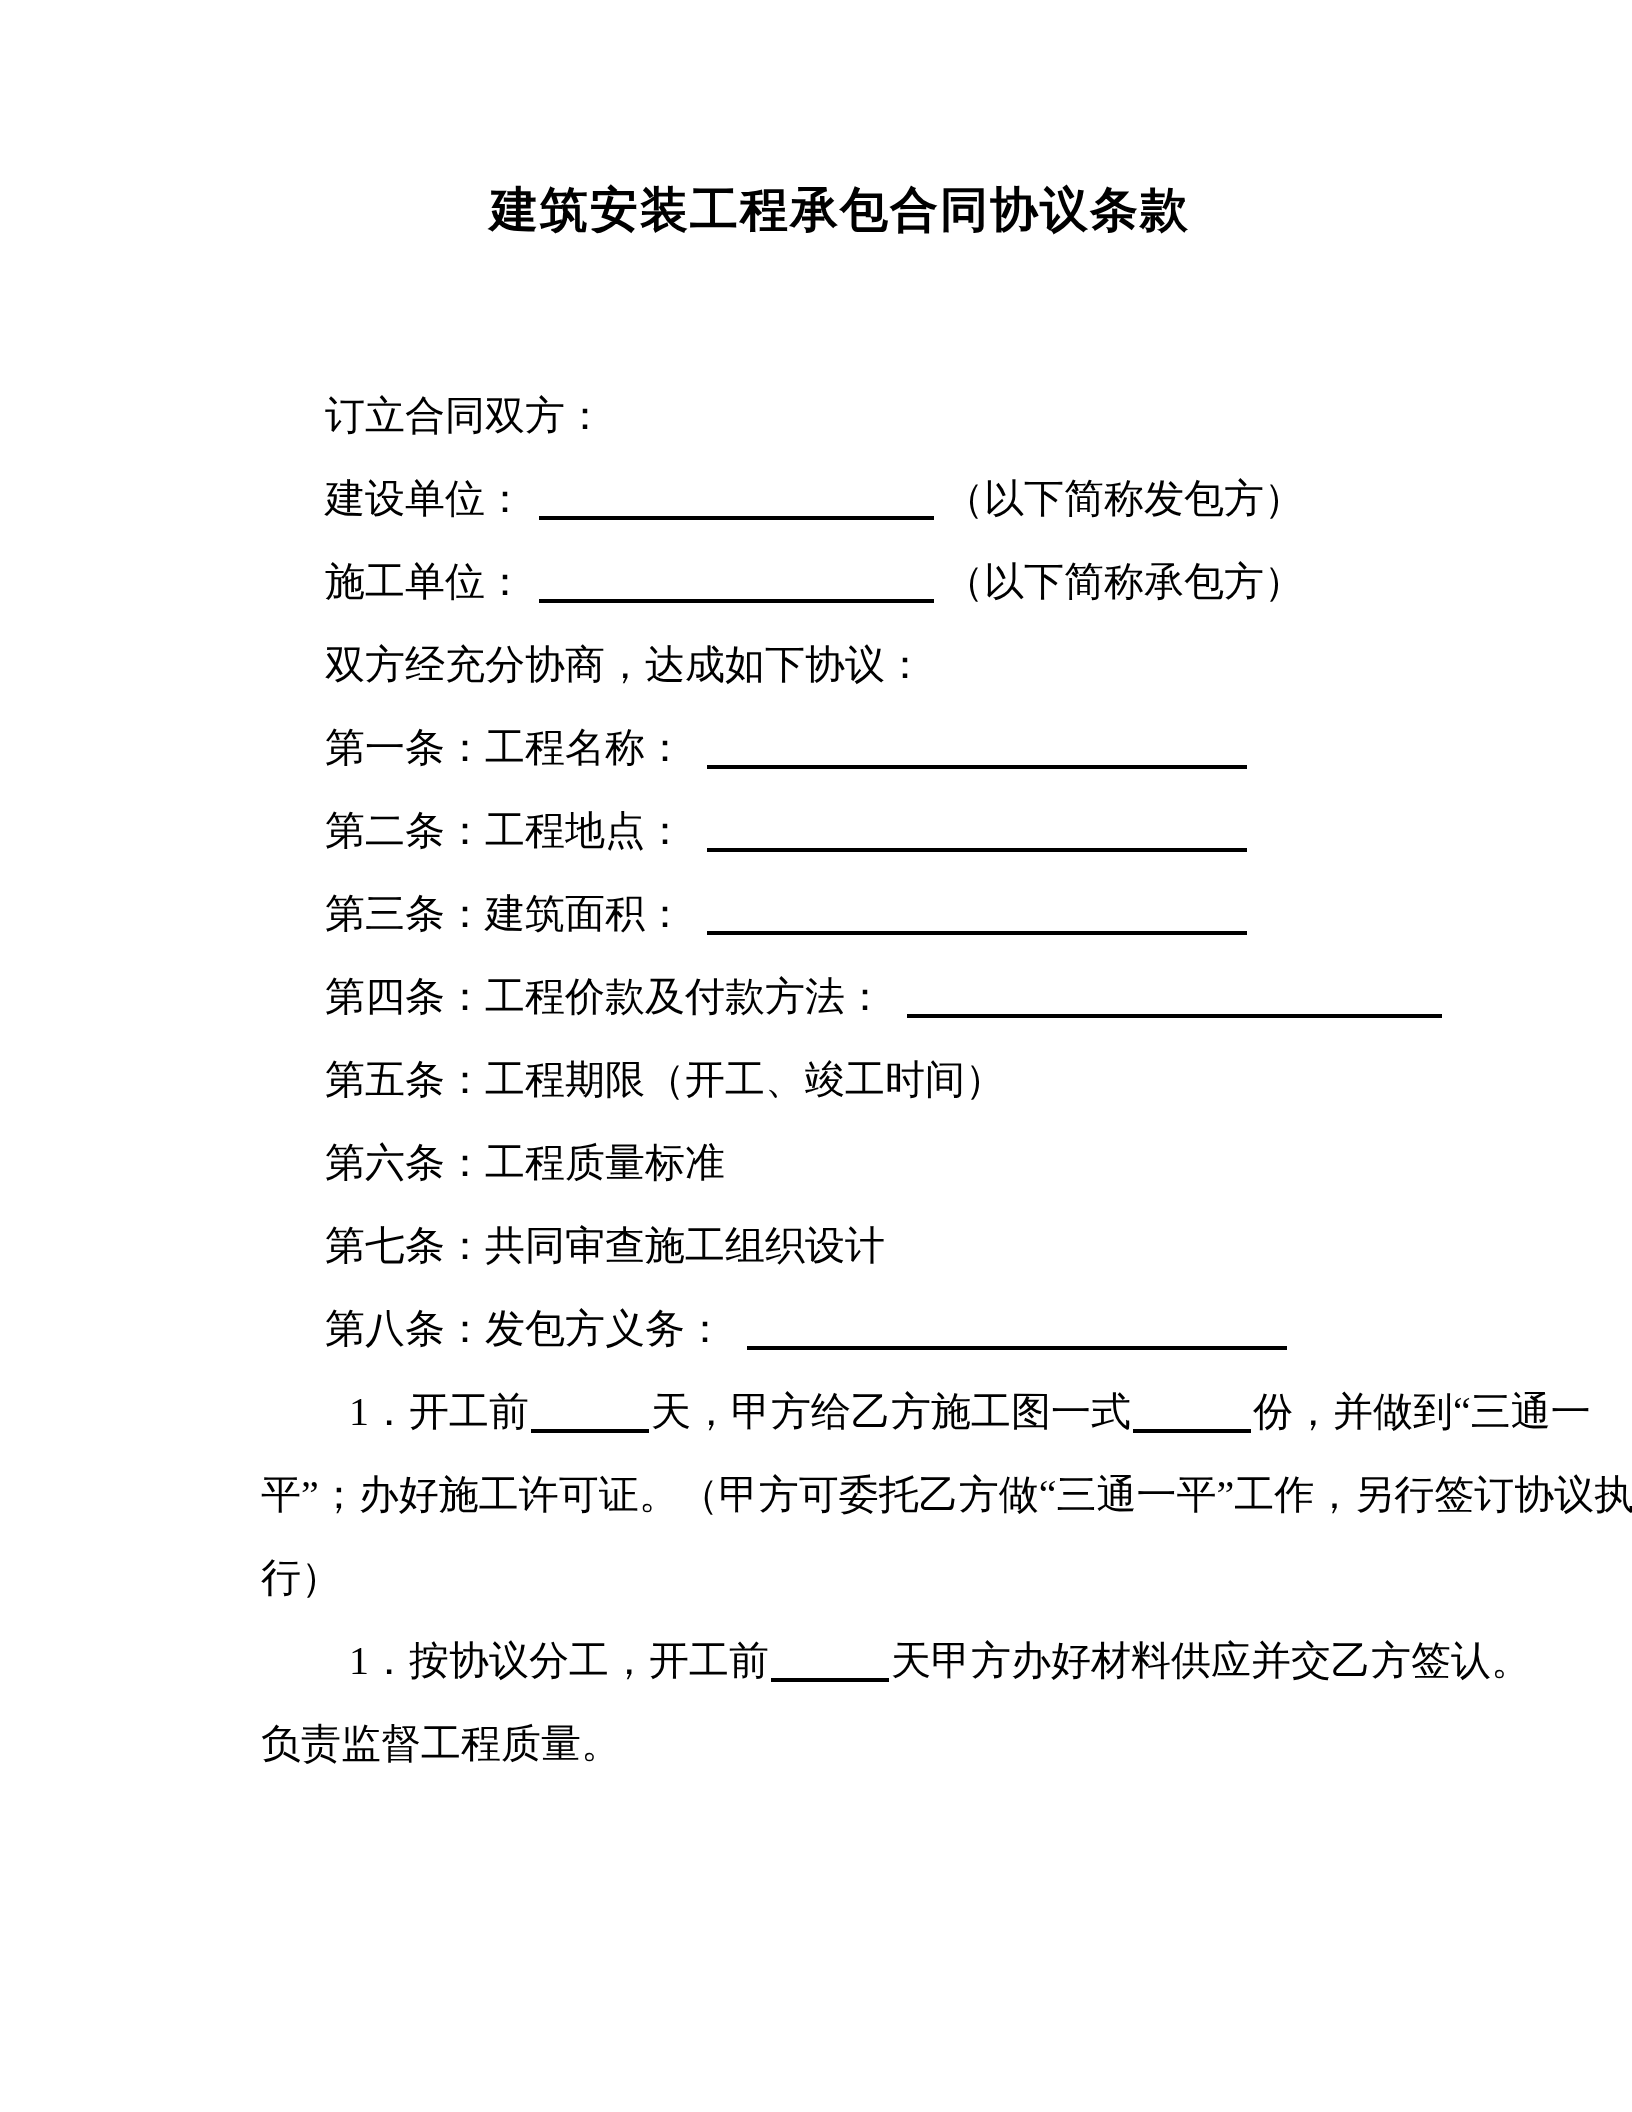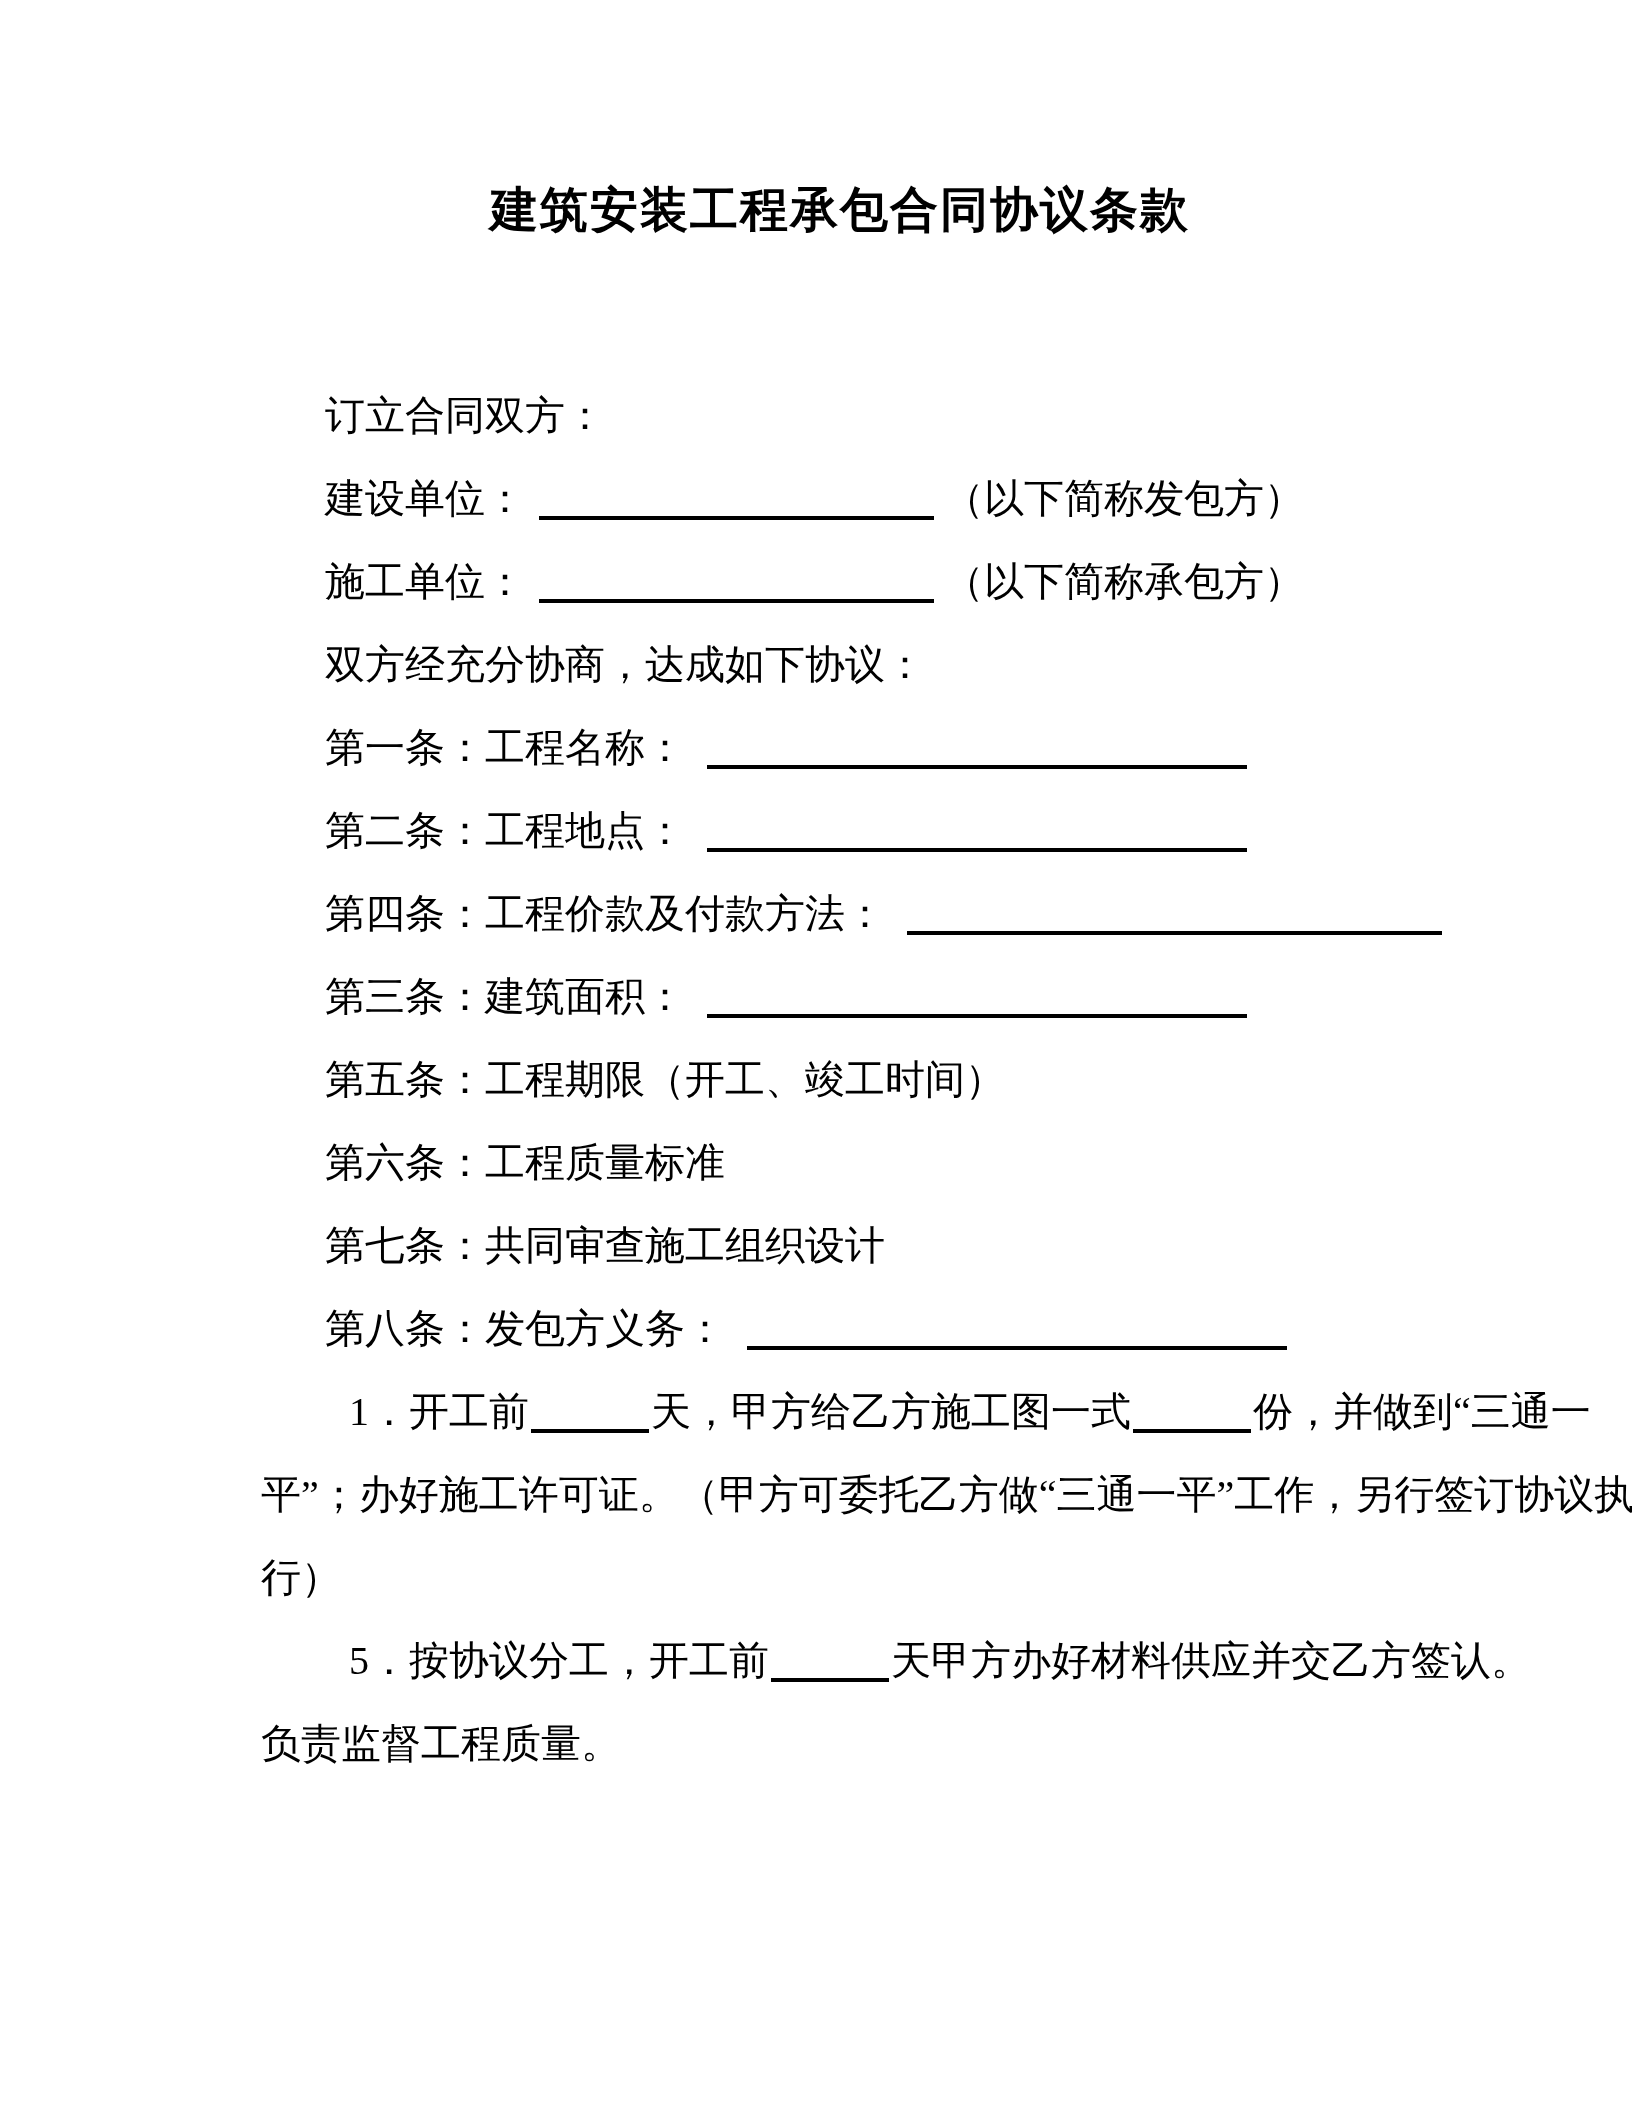--- a/index.html
+++ b/index.html
@@ -78,25 +78,25 @@
 
     <p class="line indent1">
       <span>第一条：工程名称：</span><span class="blank b540"></span>
     </p>
 
     <p class="line indent1">
       <span>第二条：工程地点：</span><span class="blank b540"></span>
     </p>
 
     <p class="line indent1">
-      <span>第四条：工程价款及付款方法：</span><span class="blank b535"></span>
+      <span>第三条：建筑面积：</span><span class="blank b540"></span>
     </p>
 
     <p class="line indent1">
-      <span>第三条：建筑面积：</span><span class="blank b540"></span>
+      <span>第四条：工程价款及付款方法：</span><span class="blank b535"></span>
     </p>
 
     <p class="line indent1">
       <span>第五条：工程期限（开工、竣工时间）</span>
     </p>
 
     <p class="line indent1">
       <span>第六条：工程质量标准</span>
     </p>
 
@@ -114,21 +114,21 @@
 
     <p class="line">
       <span>平”；办好施工许可证。（甲方可委托乙方做“三通一平”工作，另行签订协议执</span>
     </p>
 
     <p class="line">
       <span>行）</span>
     </p>
 
     <p class="line indent2">
-      <span>5．按协议分工，开工前</span><span class="blank b118"></span><span>天甲方办好材料供应并交乙方签认。</span>
+      <span>1．按协议分工，开工前</span><span class="blank b118"></span><span>天甲方办好材料供应并交乙方签认。</span>
     </p>
 
 
     <p class="line">
       <span>负责监督工程质量。</span>
     </p>
 
   </div>
 </div>
 

